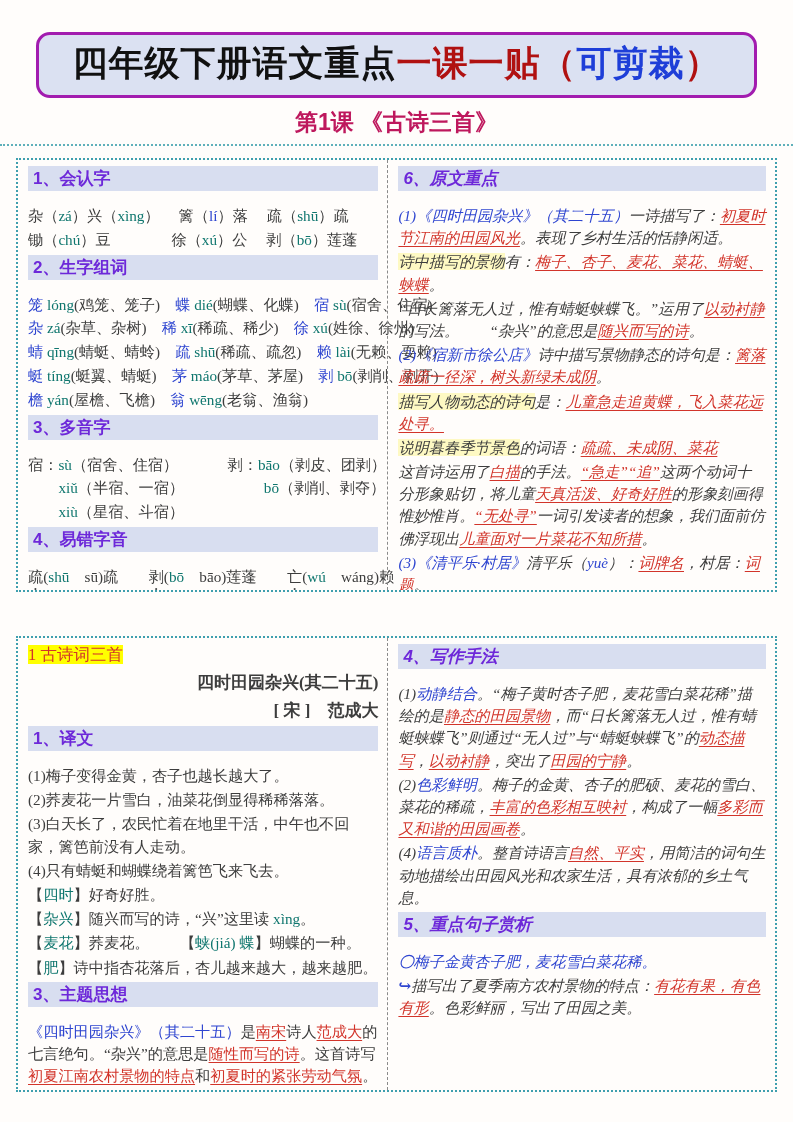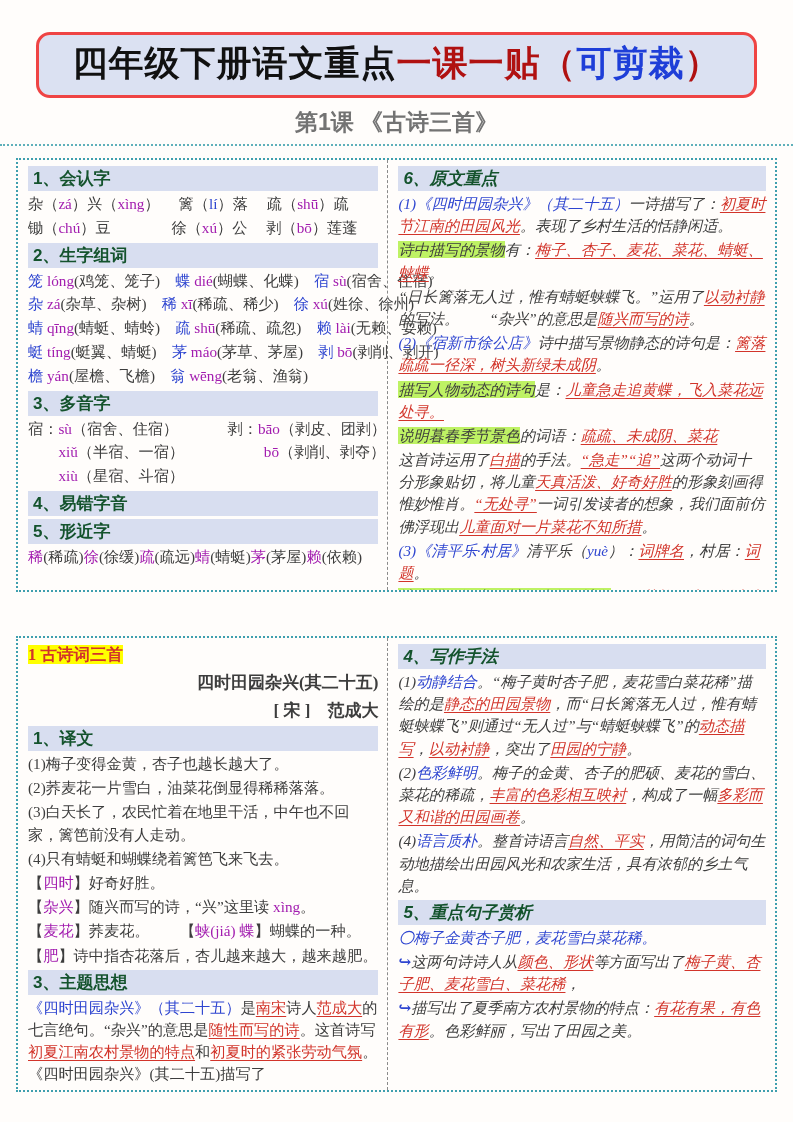--- a/index.html
+++ b/index.html
@@ -5,69 +5,69 @@
   html,body{margin:0;padding:0;}
   body{
     width:793px;height:1122px;
     background:#fffdfb;
     font-family:"Liberation Serif","DejaVu Serif",serif;
     color:#3d3d3d;
     overflow:hidden;
   }
   .title-banner{
     margin:32px 36px 0;
-    border:3px solid #ef4444;
+    border:3px solid #a21caf;
     border-radius:14px;
     background:#dbe1f2;
     text-align:center;
     padding:5px 0 8px;
     font-weight:bold;
     font-size:35px;
     letter-spacing:1px;
     font-family:"Liberation Sans","DejaVu Sans",sans-serif;
   }
   .t-black{color:#111111;}
   .t-red{color:#b01111;}
   .t-blue{color:#1e3ed8;}
   .subtitle{
     text-align:center;
-    color:#737373;
+    color:#be185d;
     font-weight:bold;
     font-size:23px;
     margin-top:9px;
     font-family:"Liberation Sans","DejaVu Sans",sans-serif;
   }
   .rule{border-top:2px dotted #5fb0ba;margin-top:6px;width:100%;}
   .sheet{
     margin:12px 16px 0;
     border:2px dotted #3f9fae;
     display:flex;
     align-items:stretch;
     overflow:hidden;
     background:#fffdfb;
   }
   .sheet1{height:430px;}
   .sheet2{height:452px;margin-top:44px;}
   .col{padding:3px 9px 3px 10px;box-sizing:border-box;}
   .col-left{width:48.8%;}
   .col-right{width:51.2%;border-left:1px dashed #8a8a8a;font-style:italic;}
   .sec-h{
-    background:#d8def0;color:#14532d;
+    background:#d8def0;color:#6d28d9;
     font-weight:bold;font-size:17px;
-    padding:1px 5px;margin:3px 0 2px;
+    padding:1px 5px;margin:3px 0 14px;
     font-family:"Liberation Sans","DejaVu Sans",sans-serif;
   }
   p.para{margin:0 0 2px;font-size:15.2px;line-height:1.46;}
   p.line{margin:0 0 1px;font-size:15.2px;line-height:1.5;white-space:nowrap;}
   p.center{text-align:right;font-weight:bold;font-size:17px;line-height:1.5;}
-  p.label{font-weight:bold;font-size:16.5px;margin:2px 0 3px;}
-  .red{color:#a21caf;}
+  p.label{font-weight:normal;font-size:16.5px;margin:2px 0 3px;}
+  .red{color:#0f766e;}
   .blue{color:#2e45d0;text-align:center;}
   .ru{color:#d2342a;text-decoration:underline;text-underline-offset:3px;text-decoration-thickness:1px;}
-  .hl{background:#bef264;}
+  .hl{background:#fef9c3;}
   .rhl{background:#ffff00;color:#d2342a;}
   .dot{
     text-emphasis:filled dot #444;-webkit-text-emphasis:filled dot #444;
     text-emphasis-position:under left;-webkit-text-emphasis-position:under left;
   }
   .blue-icon{color:#2e45d0;font-weight:bold;}
 </style>
 </head>
 <body>
 
@@ -86,20 +86,21 @@
       <p class="line"><span class="blue">笼 </span><span class="red">lóng</span><span>(鸡笼、笼子)　</span><span class="blue">蝶 </span><span class="red">dié</span><span>(蝴蝶、化蝶)　</span><span class="blue">宿 </span><span class="red">sù</span><span>(宿舍、住宿)</span></p>
       <p class="line"><span class="blue">杂 </span><span class="red">zá</span><span>(杂草、杂树)　</span><span class="blue">稀 </span><span class="red">xī</span><span>(稀疏、稀少)　</span><span class="blue">徐 </span><span class="red">xú</span><span>(姓徐、徐州)</span></p>
       <p class="line"><span class="blue">蜻 </span><span class="red">qīng</span><span>(蜻蜓、蜻蛉)　</span><span class="blue">疏 </span><span class="red">shū</span><span>(稀疏、疏忽)　</span><span class="blue">赖 </span><span class="red">lài</span><span>(无赖、耍赖)</span></p>
       <p class="line"><span class="blue">蜓 </span><span class="red">tíng</span><span>(蜓翼、蜻蜓)　</span><span class="blue">茅 </span><span class="red">máo</span><span>(茅草、茅屋)　</span><span class="blue">剥 </span><span class="red">bō</span><span>(剥削、剥开)</span></p>
       <p class="line"><span class="blue">檐 </span><span class="red">yán</span><span>(屋檐、飞檐)　</span><span class="blue">翁 </span><span class="red">wēng</span><span>(老翁、渔翁)</span></p>
       <div class="sec-h"><span>3、多音字</span></div>
       <p class="line"><span>宿：</span><span class="red">sù</span><span>（宿舍、住宿）　　　 剥：</span><span class="red">bāo</span><span>（剥皮、团剥）</span></p>
       <p class="line"><span>　　</span><span class="red">xiǔ</span><span>（半宿、一宿）　　　　　 </span><span class="red">bō</span><span>（剥削、剥夺）</span></p>
       <p class="line"><span>　　</span><span class="red">xiù</span><span>（星宿、斗宿）</span></p>
       <div class="sec-h"><span>4、易错字音</span></div>
+      <p class="line"><span class="dot">疏</span><span>(</span><span class="red">shū</span><span>　sū)疏　　</span><span class="dot">剥</span><span>(</span><span class="red">bō</span><span>　bāo)莲蓬　　</span><span class="dot">亡</span><span>(</span><span class="red">wú</span><span>　wáng)赖</span></p>
       <div class="sec-h"><span>5、形近字</span></div>
       <p class="line"><span class="red">稀</span><span>(稀疏)</span><span class="red">徐</span><span>(徐缓)</span><span class="red">疏</span><span>(疏远)</span><span class="red">蜻</span><span>(蜻蜓)</span><span class="red">茅</span><span>(茅屋)</span><span class="red">赖</span><span>(依赖)</span></p>
     </div>
   <div class="col col-right">
       <div class="sec-h"><span>6、原文重点</span></div>
       <p class="para"><span class="blue">(1)《四时田园杂兴》（其二十五）</span><span>一诗描写了：</span><span class="ru">初夏时节江南的田园风光</span><span>。表现了乡村生活的恬静闲适。</span></p>
       <p class="para"><span class="hl">诗中描写的景物</span><span>有：</span><span class="ru">梅子、杏子、麦花、菜花、蜻蜓、蛱蝶</span><span>。</span></p>
       <p class="para"><span>“日长篱落无人过，惟有蜻蜓蛱蝶飞。”运用了</span><span class="ru">以动衬静</span><span>的写法。　　“杂兴”的意思是</span><span class="ru">随兴而写的诗</span><span>。</span></p>
       <p class="para"><span class="blue">(2)《宿新市徐公店》</span><span>诗中描写景物静态的诗句是：</span><span class="ru">篱落疏疏一径深，树头新绿未成阴</span><span>。</span></p>
       <p class="para"><span class="hl">描写人物动态的诗句</span><span>是：</span><span class="ru">儿童急走追黄蝶，飞入菜花远处寻。</span></p>
@@ -127,16 +128,15 @@
       <div class="sec-h"><span>3、主题思想</span></div>
       <p class="para"><span class="blue">《四时田园杂兴》（其二十五）</span><span>是</span><span class="ru">南宋</span><span>诗人</span><span class="ru">范成大</span><span>的七言绝句。“杂兴”的意思是</span><span class="ru">随性而写的诗</span><span>。这首诗写</span><span class="ru">初夏江南农村景物的特点</span><span>和</span><span class="ru">初夏时的紧张劳动气氛</span><span>。《四时田园杂兴》(其二十五)描写了</span></p>
     </div>
   <div class="col col-right">
       <div class="sec-h"><span>4、写作手法</span></div>
       <p class="para"><span>(1)</span><span class="blue">动静结合</span><span>。“梅子黄时杏子肥，麦花雪白菜花稀”描绘的是</span><span class="ru">静态的田园景物</span><span>，而“日长篱落无人过，惟有蜻蜓蛱蝶飞”则通过“无人过”与“蜻蜓蛱蝶飞”的</span><span class="ru">动态描写</span><span>，</span><span class="ru">以动衬静</span><span>，突出了</span><span class="ru">田园的宁静</span><span>。</span></p>
       <p class="para"><span>(2)</span><span class="blue">色彩鲜明</span><span>。梅子的金黄、杏子的肥硕、麦花的雪白、菜花的稀疏，</span><span class="ru">丰富的色彩相互映衬</span><span>，构成了一幅</span><span class="ru">多彩而又和谐的田园画卷</span><span>。</span></p>
       <p class="para"><span>(4)</span><span class="blue">语言质朴</span><span>。整首诗语言</span><span class="ru">自然、平实</span><span>，用简洁的词句生动地描绘出田园风光和农家生活，具有浓郁的乡土气息。</span></p>
       <div class="sec-h"><span>5、重点句子赏析</span></div>
       <p class="para"><span class="blue-icon">〇</span><span class="blue">梅子金黄杏子肥，麦花雪白菜花稀。</span></p>
-      <p class="para"><span class="blue-icon">↪</span><span>这两句诗诗人从</span><span class="ru">颜色、形状</span><span>等方面写出了</span><span class="ru">梅子黄、杏子肥、麦花雪白、菜花稀</span><span>，</span></p>
       <p class="para"><span class="blue-icon">↪</span><span>描写出了夏季南方农村景物的特点：</span><span class="ru">有花有果，有色有形</span><span>。色彩鲜丽，写出了田园之美。</span></p>
     </div>
 </div>
 
 </body></html>

